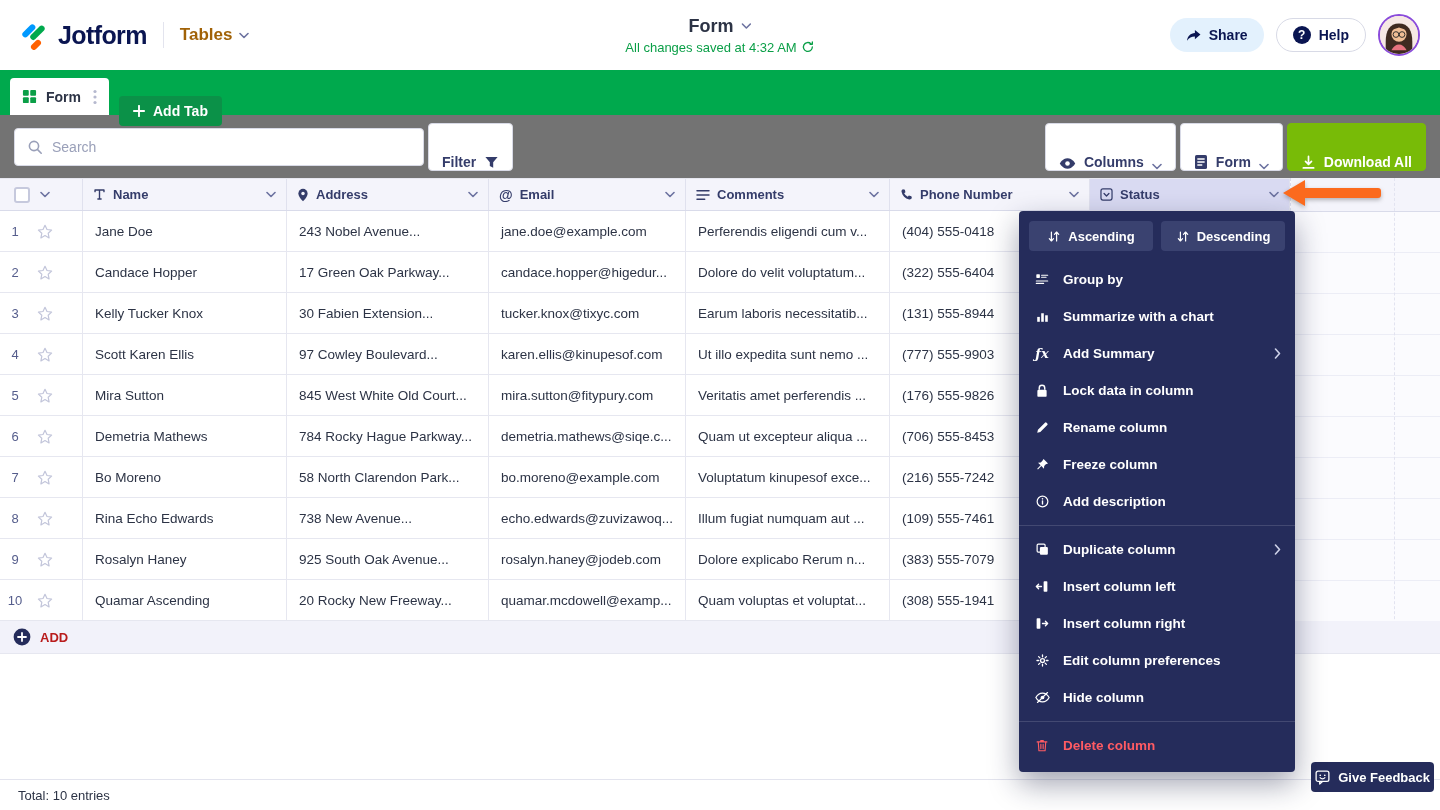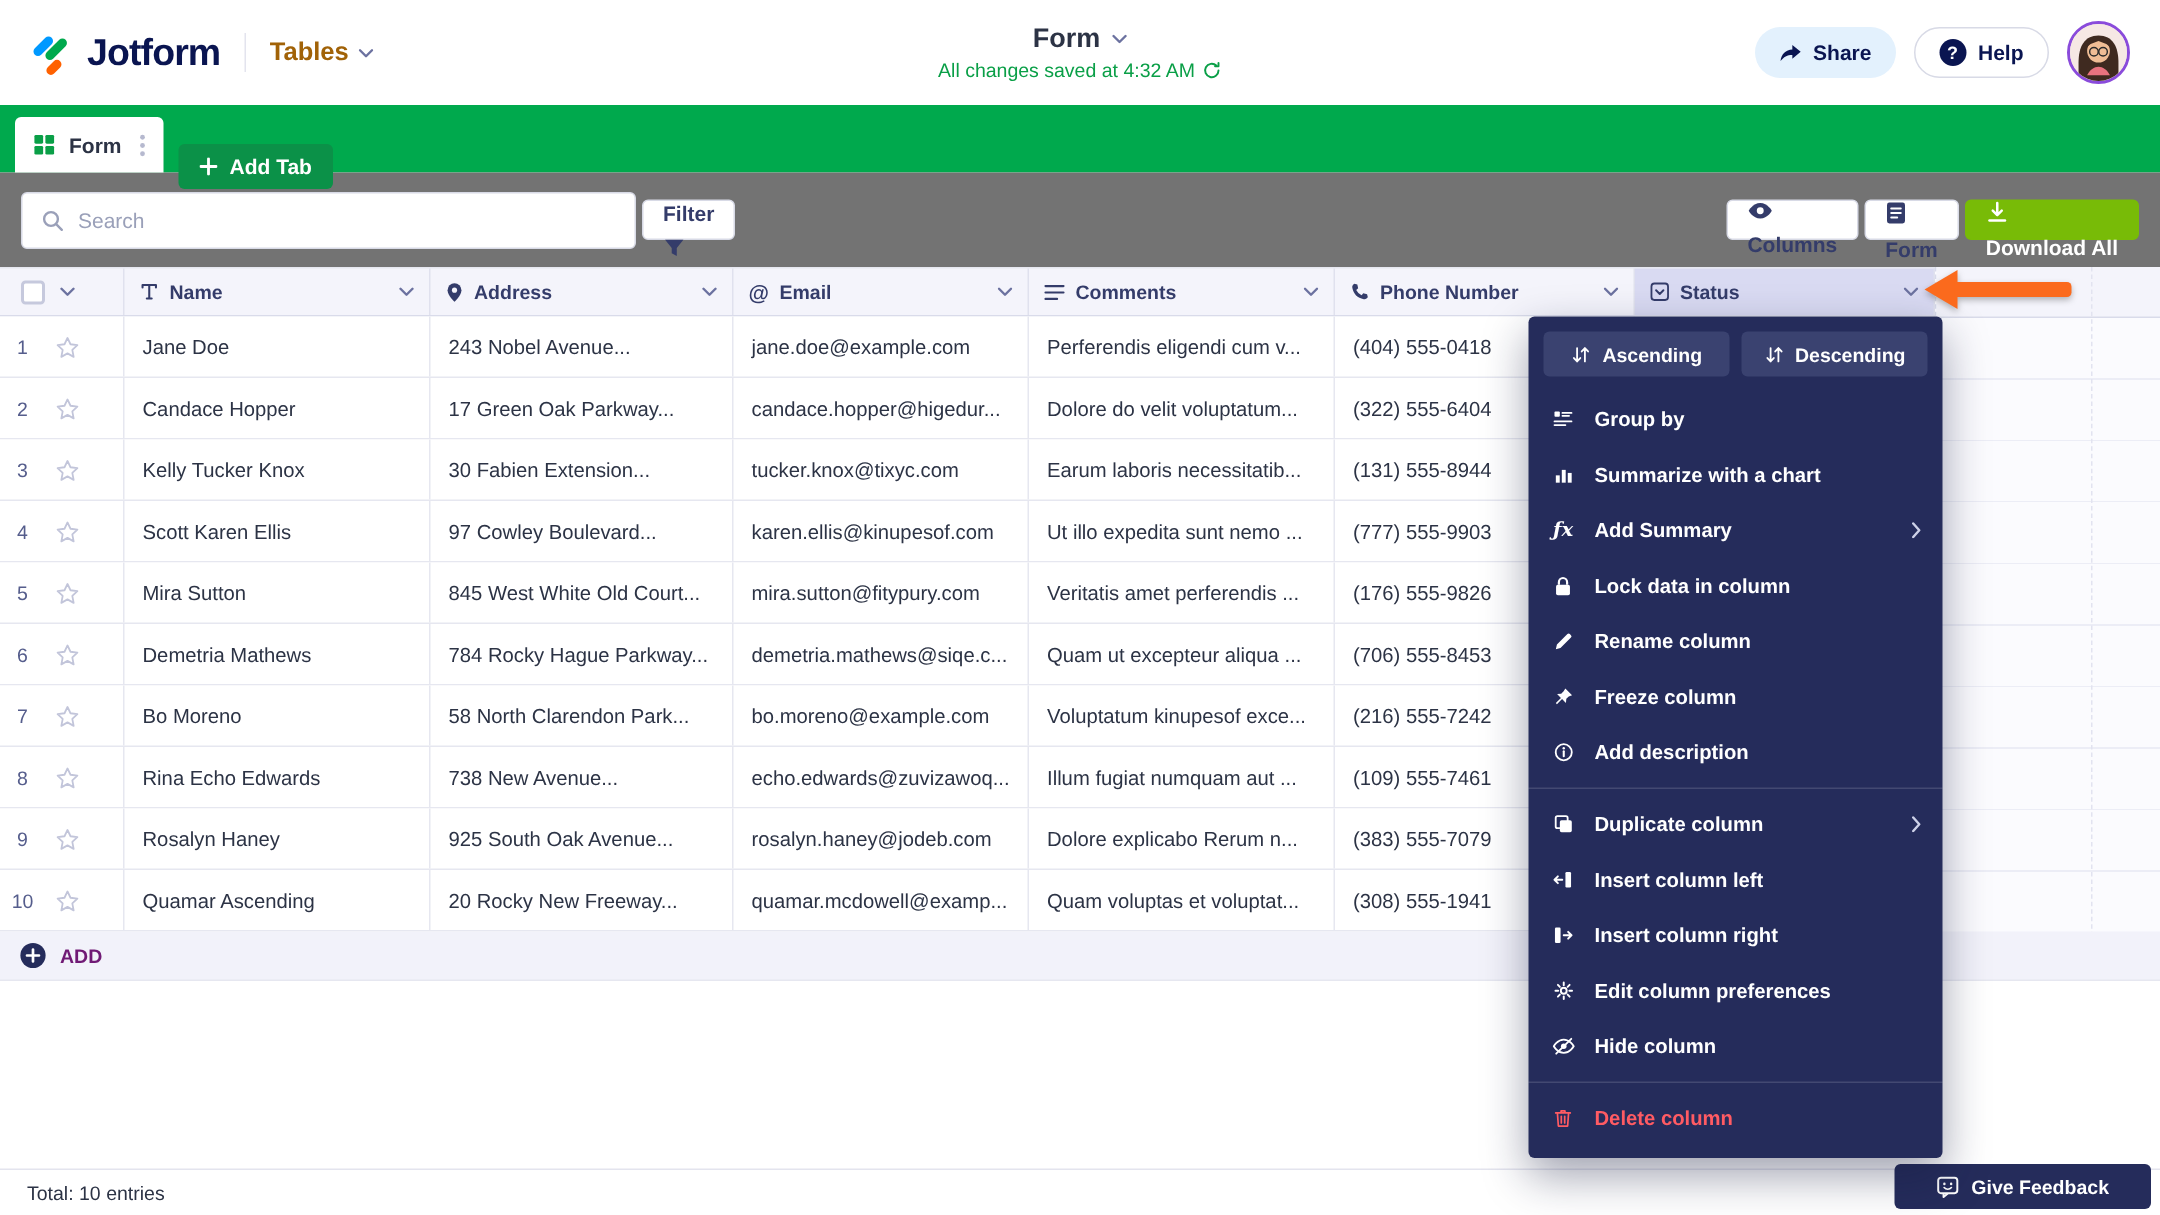--- a/index.html
+++ b/index.html
@@ -34,21 +34,21 @@
   .form-tab-label{font-size:14px;font-weight:700;color:#2c3345;}
   .tab-dots{color:#b6b9cf;display:inline-flex;margin-left:3px;cursor:pointer;}
   .add-tab{height:30px;background:#0b9148;border-radius:4px;display:flex;align-items:center;gap:8px;padding:0 14px;color:#fff;font-size:14px;font-weight:700;cursor:pointer;margin-top:36px;}
   .add-tab .pic{display:inline-flex;color:#fff;}
 
   
   .toolbar{height:63px;display:flex;align-items:center;padding:0 14px;background:#737373;}
   .search-box{width:410px;height:38px;border:1px solid #d8dae6;border-radius:4px;display:flex;align-items:center;padding:0 12px;gap:9px;color:#9aa0b9;background:#fff;}
   .search-input{border:none;outline:none;flex:1;font-size:14px;font-family:inherit;color:#2c3345;background:transparent;}
   .search-input::placeholder{color:#9aa0b9;}
-  .btn{height:27px;border:1px solid #d8dae6;border-radius:4px;background:#fff;display:flex;align-items:flex-start;gap:8px;padding:0 13px;font-size:14px;font-weight:600;color:#343c6a;cursor:pointer;flex-direction:column;}
+  .btn{height:48px;border:1px solid #d8dae6;border-radius:4px;background:#fff;display:flex;align-items:flex-end;gap:8px;padding:0 13px;font-size:14px;font-weight:600;color:#343c6a;cursor:pointer;}
   .btn .bic{display:inline-flex;color:#343c6a;}
   .filter-btn{margin-left:4px;}
   .toolbar-right{margin-left:auto;display:flex;align-items:center;gap:4px;}
   .download-btn{background:var(--download-green,#78bb07);border:1px solid var(--download-green,#78bb07);color:#fff;font-weight:700;}
   .download-btn .bic{color:#fff;}
 
   
   .grid-area{position:relative;}
   .thead{height:33px;display:flex;background:#f4f4fb;border-top:1px solid #e6e7f0;border-bottom:1px solid #d9dbea;width:1290px;}
   .th-rowhead{width:83px;display:flex;align-items:center;gap:10px;padding-left:14px;border-right:1px solid #e0e1ee;}
@@ -56,21 +56,21 @@
   .th{display:flex;align-items:center;gap:7px;padding:0 10px;border-right:1px solid #e0e1ee;font-size:13px;font-weight:700;color:#343c6a;cursor:pointer;}
   .th .th-icon{display:inline-flex;color:#343c6a;}
   .th .th-chev{margin-left:auto;color:#6c72a0;display:inline-flex;}
   .th.selected{background:#d9daf2;}
   .trow{height:41px;display:flex;border-bottom:1px solid #e6e7f0;background:#fff;width:1290px;}
   .row-head{width:83px;display:flex;align-items:center;border-right:1px solid #e6e7f0;}
   .row-num{width:30px;text-align:center;font-size:13px;color:#555d8c;}
   .row-star{color:#c2c5da;display:inline-flex;margin-left:7px;cursor:pointer;}
   .td{padding:0 12px;display:flex;align-items:center;font-size:13.5px;color:#2c3345;border-right:1px solid #e6e7f0;white-space:nowrap;overflow:hidden;}
   .add-row{height:33px;width:1290px;background:#f2f2fa;border-bottom:1px solid #e6e7f0;display:flex;align-items:center;padding-left:13px;gap:9px;cursor:pointer;}
-  .add-label{font-size:13px;font-weight:700;color:#701a75;}
+  .add-label{font-size:13px;font-weight:700;color:#b91c1c;}
   .add-ic{display:inline-flex;}
 
   
   .ghost{position:absolute;left:1290px;top:178px;width:150px;height:476px;background:#fbfbfe;border-left:1px dashed #d8daeb;z-index:1;}
   .ghost-header{height:34px;background:#f4f4fb;border-bottom:1px solid #d9dbea;}
   .ghost-lines{position:absolute;top:34px;left:0;right:0;height:409px;background:repeating-linear-gradient(180deg,transparent 0 40px,#ecedf6 40px 41px);}
   .ghost-vline{position:absolute;top:0;bottom:0;left:103px;border-left:1px dashed #e2e3f0;}
   .ghost-add{position:absolute;top:443px;left:0;right:0;height:33px;background:#f2f2fa;border-bottom:1px solid #e6e7f0;}
 
   
@@ -85,21 +85,21 @@
   .menu-divider{height:1px;background:rgba(255,255,255,.14);margin:5px 0;}
   .fx{font-style:italic;font-weight:700;font-size:13px;font-family:"DejaVu Serif",serif;}
 
   
   .annot-arrow{position:absolute;left:1283px;top:180px;width:100px;height:26px;z-index:60;filter:drop-shadow(0 2px 2px rgba(0,0,0,.28));}
   .annot-arrow .head{position:absolute;left:0;top:0;width:0;height:0;border-top:13px solid transparent;border-bottom:13px solid transparent;border-right:22px solid var(--arrow-orange,#ff6100);}
   .annot-arrow .tail{position:absolute;left:20px;top:8px;width:78px;height:10px;background:var(--arrow-orange,#ff6100);border-radius:0 3px 3px 0;}
 
   
   .footer{position:absolute;left:0;right:0;bottom:0;height:31px;border-top:1px solid #e3e4ee;background:#fff;display:flex;align-items:center;padding-left:18px;font-size:13px;color:#2c3345;z-index:15;}
-  .feedback-btn{position:absolute;right:6px;bottom:4px;height:30px;background:var(--menu-navy,#252c5b);color:#fff;border-radius:4px;display:flex;align-items:center;gap:8px;padding:0 28px;font-size:13px;font-weight:700;z-index:30;cursor:pointer;text-align:right;}
+  .feedback-btn{position:absolute;right:6px;bottom:18px;height:30px;background:var(--menu-navy,#252c5b);color:#fff;border-radius:4px;display:flex;align-items:center;gap:8px;padding:0 4px;font-size:13px;font-weight:700;z-index:30;cursor:pointer;text-align:right;}
   .feedback-btn .fic{display:inline-flex;color:#fff;}
 </style>
 </head>
 <body>
 
 <div class="app-header">
   <div class="logo-wrap">
     <span class="iflex">
         <svg width="30" height="30" viewBox="0 0 32 32">
           <g transform="rotate(-45 16 16)">

